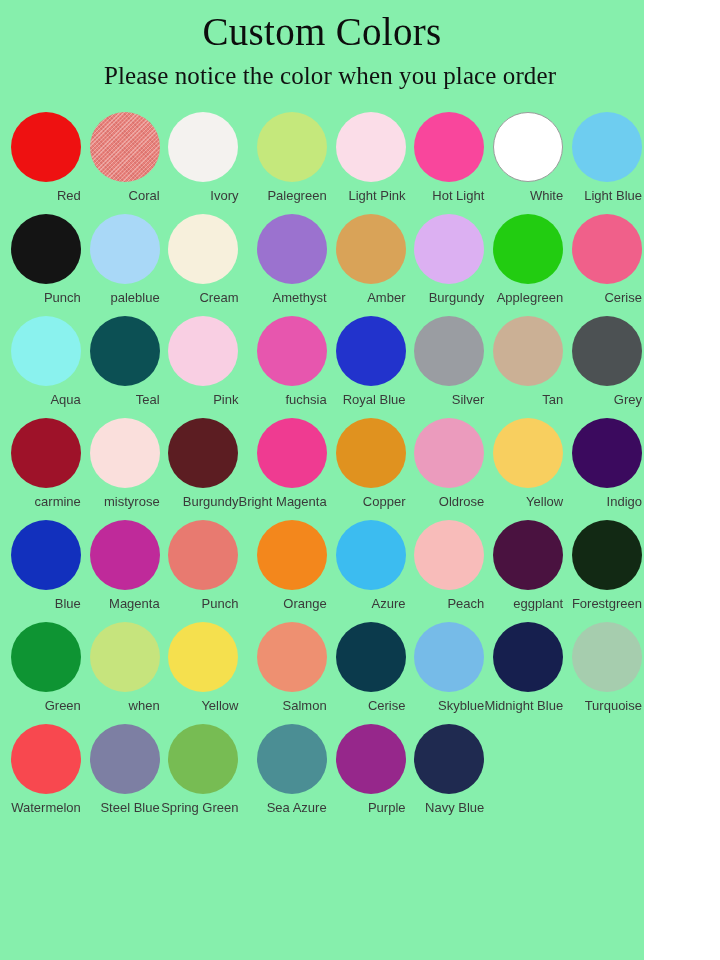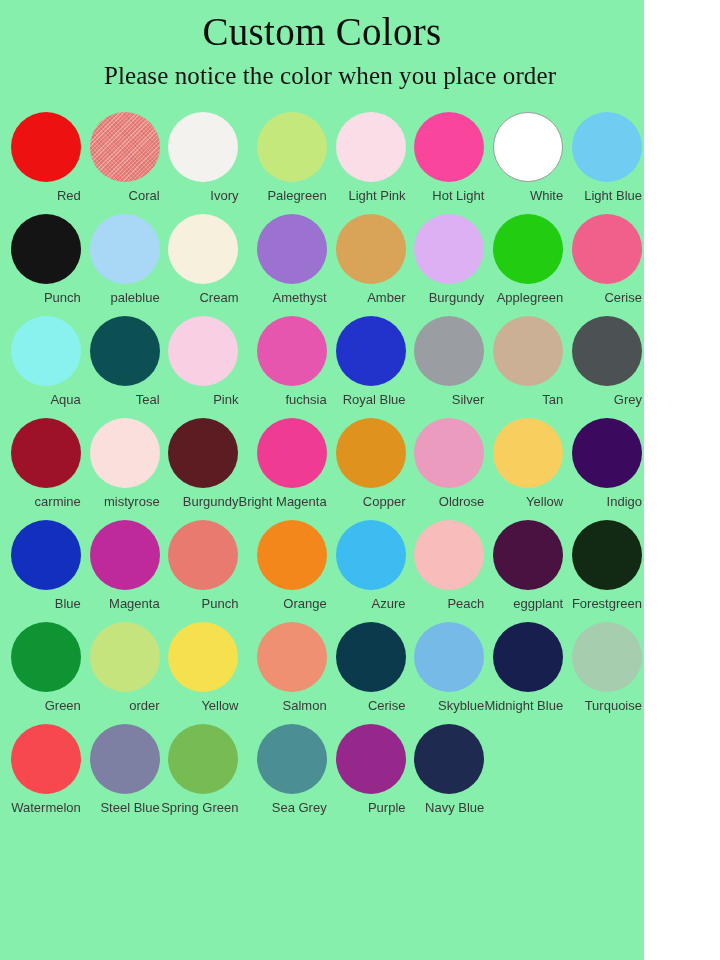--- a/index.html
+++ b/index.html
@@ -258,21 +258,21 @@
       <div class="swatch-cell">
         <div class="swatch-dot" style="background: rgb(18, 41, 20);"></div>
         <div class="swatch-label">Forestgreen</div>
       </div>
       <div class="swatch-cell">
         <div class="swatch-dot" style="background: rgb(14, 148, 51);"></div>
         <div class="swatch-label">Green</div>
       </div>
       <div class="swatch-cell">
         <div class="swatch-dot" style="background: rgb(198, 228, 125);"></div>
-        <div class="swatch-label">order</div>
+        <div class="swatch-label">when</div>
       </div>
       <div class="swatch-cell">
         <div class="swatch-dot" style="background: rgb(245, 224, 78);"></div>
         <div class="swatch-label">Yellow</div>
       </div>
       <div class="swatch-cell">
         <div class="swatch-dot" style="background: rgb(238, 144, 113);"></div>
         <div class="swatch-label">Salmon</div>
       </div>
       <div class="swatch-cell">
@@ -298,21 +298,21 @@
       <div class="swatch-cell">
         <div class="swatch-dot" style="background: rgb(125, 127, 163);"></div>
         <div class="swatch-label">Steel Blue</div>
       </div>
       <div class="swatch-cell">
         <div class="swatch-dot" style="background: rgb(119, 188, 83);"></div>
         <div class="swatch-label">Spring Green</div>
       </div>
       <div class="swatch-cell">
         <div class="swatch-dot" style="background: rgb(75, 142, 148);"></div>
-        <div class="swatch-label">Sea Grey</div>
+        <div class="swatch-label">Sea Azure</div>
       </div>
       <div class="swatch-cell">
         <div class="swatch-dot" style="background: rgb(150, 39, 139);"></div>
         <div class="swatch-label">Purple</div>
       </div>
       <div class="swatch-cell">
         <div class="swatch-dot" style="background: rgb(31, 42, 80);"></div>
         <div class="swatch-label">Navy Blue</div>
       </div>
     </div>

